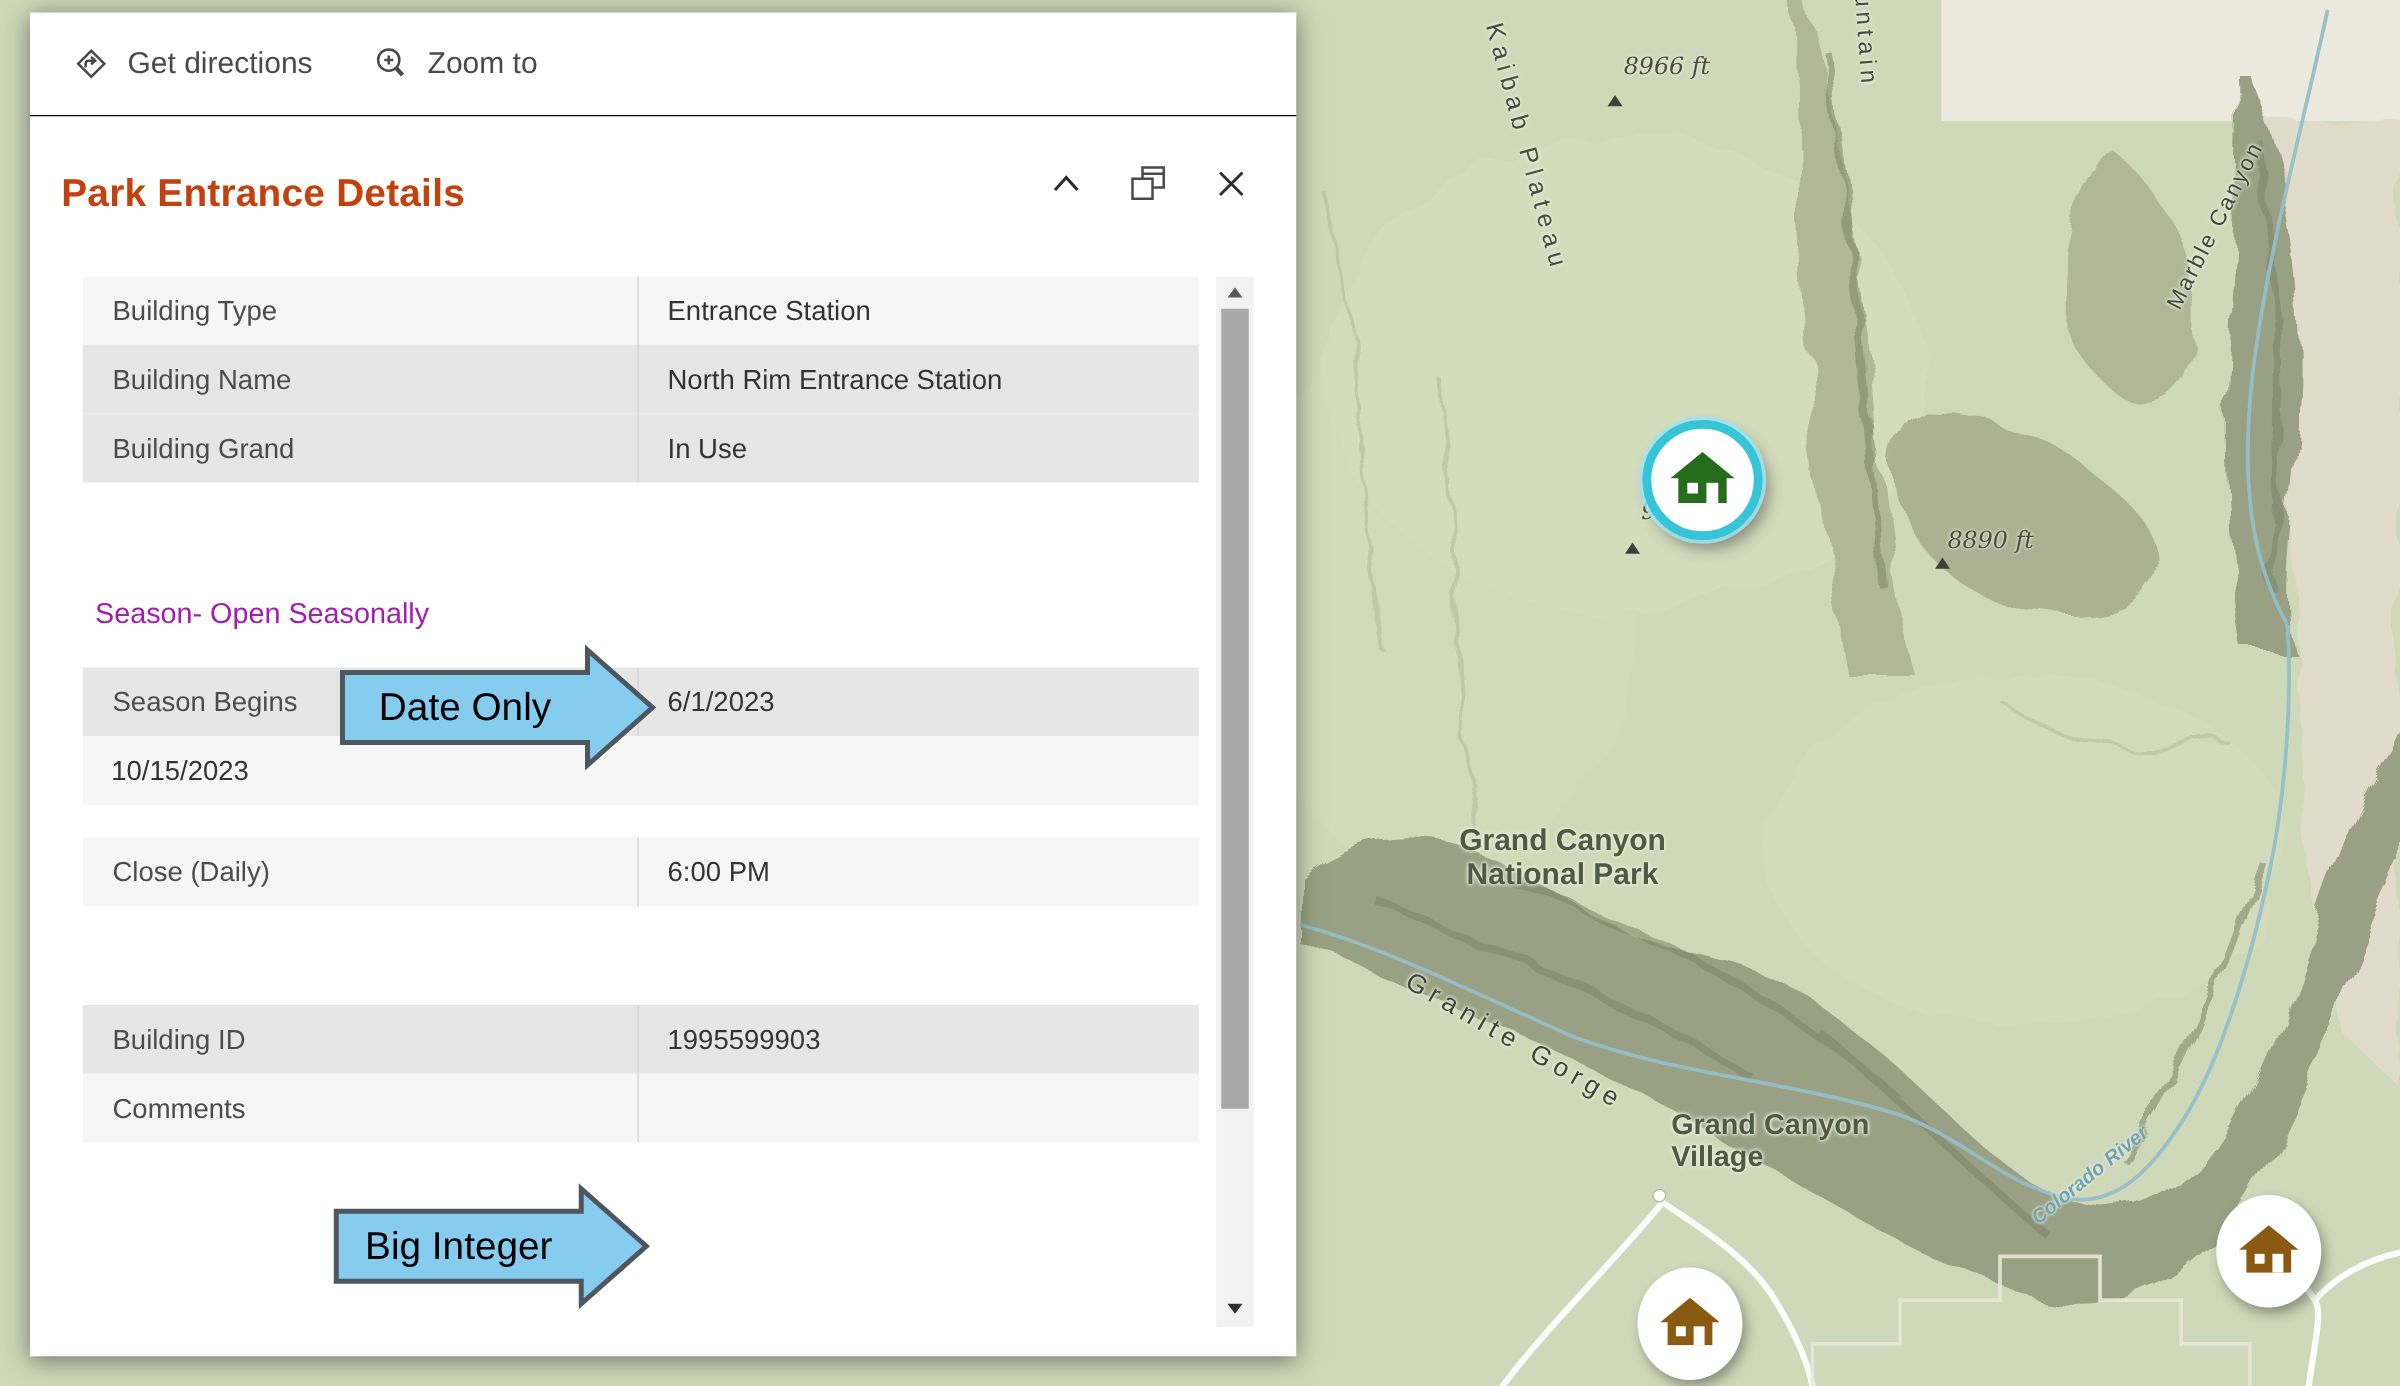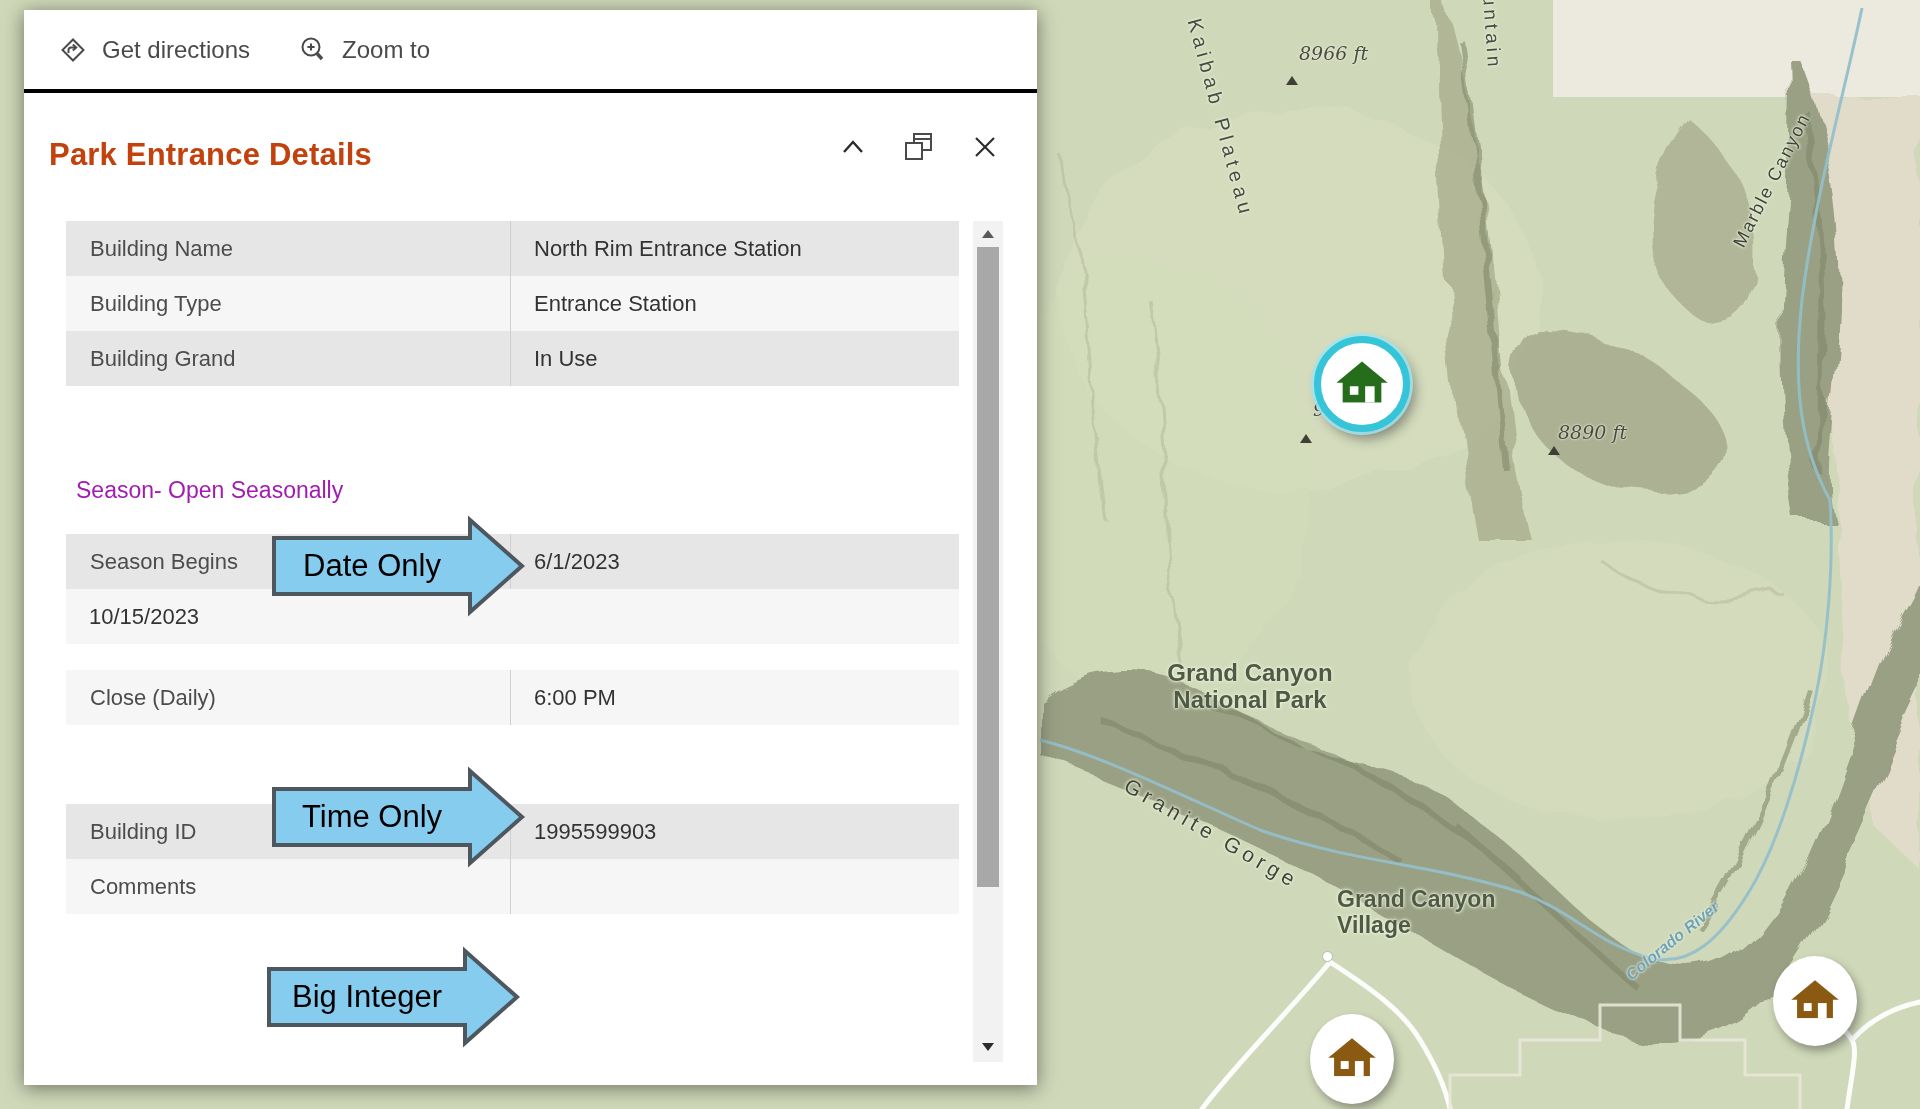--- a/index.html
+++ b/index.html
@@ -21,21 +21,21 @@
   .village-dot { position:absolute; width:11px; height:11px; border-radius:50%; background:#fff; border:1px solid #b9b9a8; }
 
   .marker { position:absolute; display:flex; align-items:center; justify-content:center; border-radius:50%; background:#fff; }
   .marker-selected { width:96px; height:96px; border:7px solid #35c4d8; box-shadow:0 0 0 3px rgba(160,228,238,.85), 5px 7px 12px rgba(40,40,40,.45); }
   .marker-plain { width:84px; height:90px; border-radius:50%; box-shadow:3px 5px 9px rgba(40,40,40,.4); }
 
   
   #popup { position:absolute; left:24px; top:10px; width:1013px; height:1075px; background:#fff;
            box-shadow:0 3px 18px rgba(30,30,30,.55); }
   #popup-toolbar { height:83px; display:flex; align-items:center; gap:46px; padding-left:32px;
-                   border-bottom:4px solid #000000; }
+                   border-bottom:1px solid #000000; }
   .toolbar-btn { display:flex; align-items:center; gap:12px; font-size:24px; color:#4a4a4a; cursor:pointer; }
   #popup-titlebar { height:128px; display:flex; align-items:flex-start; padding:34px 34px 0 25px; }
   #popup-title { font-size:31px; font-weight:700; color:#c2410c; margin-top:10px; letter-spacing:.2px; }
   #window-controls { margin-left:auto; display:flex; gap:30px; margin-top:2px; }
   .win-btn { width:36px; height:36px; display:flex; align-items:center; justify-content:center; cursor:pointer; }
 
   #scroll-viewport { position:relative; margin-left:42px; width:947px; height:841px; overflow:hidden; }
   .attr-table { width:893px; }
   .attr-row { display:flex; height:55px; align-items:center; font-size:22px; }
   .row-dark { background:#e6e6e6; }
@@ -219,27 +219,27 @@
             <line x1="7" y1="7" x2="25" y2="25" stroke="#2c2c2c" stroke-width="2.2"></line>
             <line x1="25" y1="7" x2="7" y2="25" stroke="#2c2c2c" stroke-width="2.2"></line>
           </svg>
         </div>
       </div>
     </div>
 
     <div id="scroll-viewport">
 
       <div class="attr-table">
+        <div class="attr-row row-light">
+          <div class="attr-label">Building Type</div>
+          <div class="attr-value">Entrance Station</div>
+        </div>
         <div class="attr-row row-dark">
           <div class="attr-label">Building Name</div>
           <div class="attr-value">North Rim Entrance Station</div>
-        </div>
-        <div class="attr-row row-light">
-          <div class="attr-label">Building Type</div>
-          <div class="attr-value">Entrance Station</div>
         </div>
         <div class="attr-row row-dark">
           <div class="attr-label">Building Grand</div>
           <div class="attr-value">In Use</div>
         </div>
       </div>
 
       <div class="section-header" style="margin-top:91px;">Season- Open Seasonally</div>
       <div class="attr-table" style="margin-top:31px;">
         <div class="attr-row row-dark">
@@ -267,26 +267,20 @@
           <div class="attr-label">Comments</div>
           <div class="attr-value"></div>
         </div>
       </div>
 
       <div class="callout" style="left:206px; top:297px;">
         <svg viewBox="0 0 252 96">
           <polygon points="2,20 198,20 198,2 250,48 198,94 198,76 2,76" fill="#85CCEF" stroke="#4E565E" stroke-width="4"></polygon>
         </svg>
         <span class="callout-text">Date Only</span>
-      </div>
-      <div class="callout" style="left:206px; top:548px;">
-        <svg viewBox="0 0 252 96">
-          <polygon points="2,20 198,20 198,2 250,48 198,94 198,76 2,76" fill="#85CCEF" stroke="#4E565E" stroke-width="4"></polygon>
-        </svg>
-        <span class="callout-text">Time Only</span>
       </div>
       <div class="callout" style="left:201px; top:728px;">
         <svg viewBox="0 0 252 96">
           <polygon points="2,20 198,20 198,2 250,48 198,94 198,76 2,76" fill="#85CCEF" stroke="#4E565E" stroke-width="4"></polygon>
         </svg>
         <span class="callout-text">Big Integer</span>
       </div>
 
       <div id="v-scrollbar">
         <div class="sb-arrow" id="sb-up">

